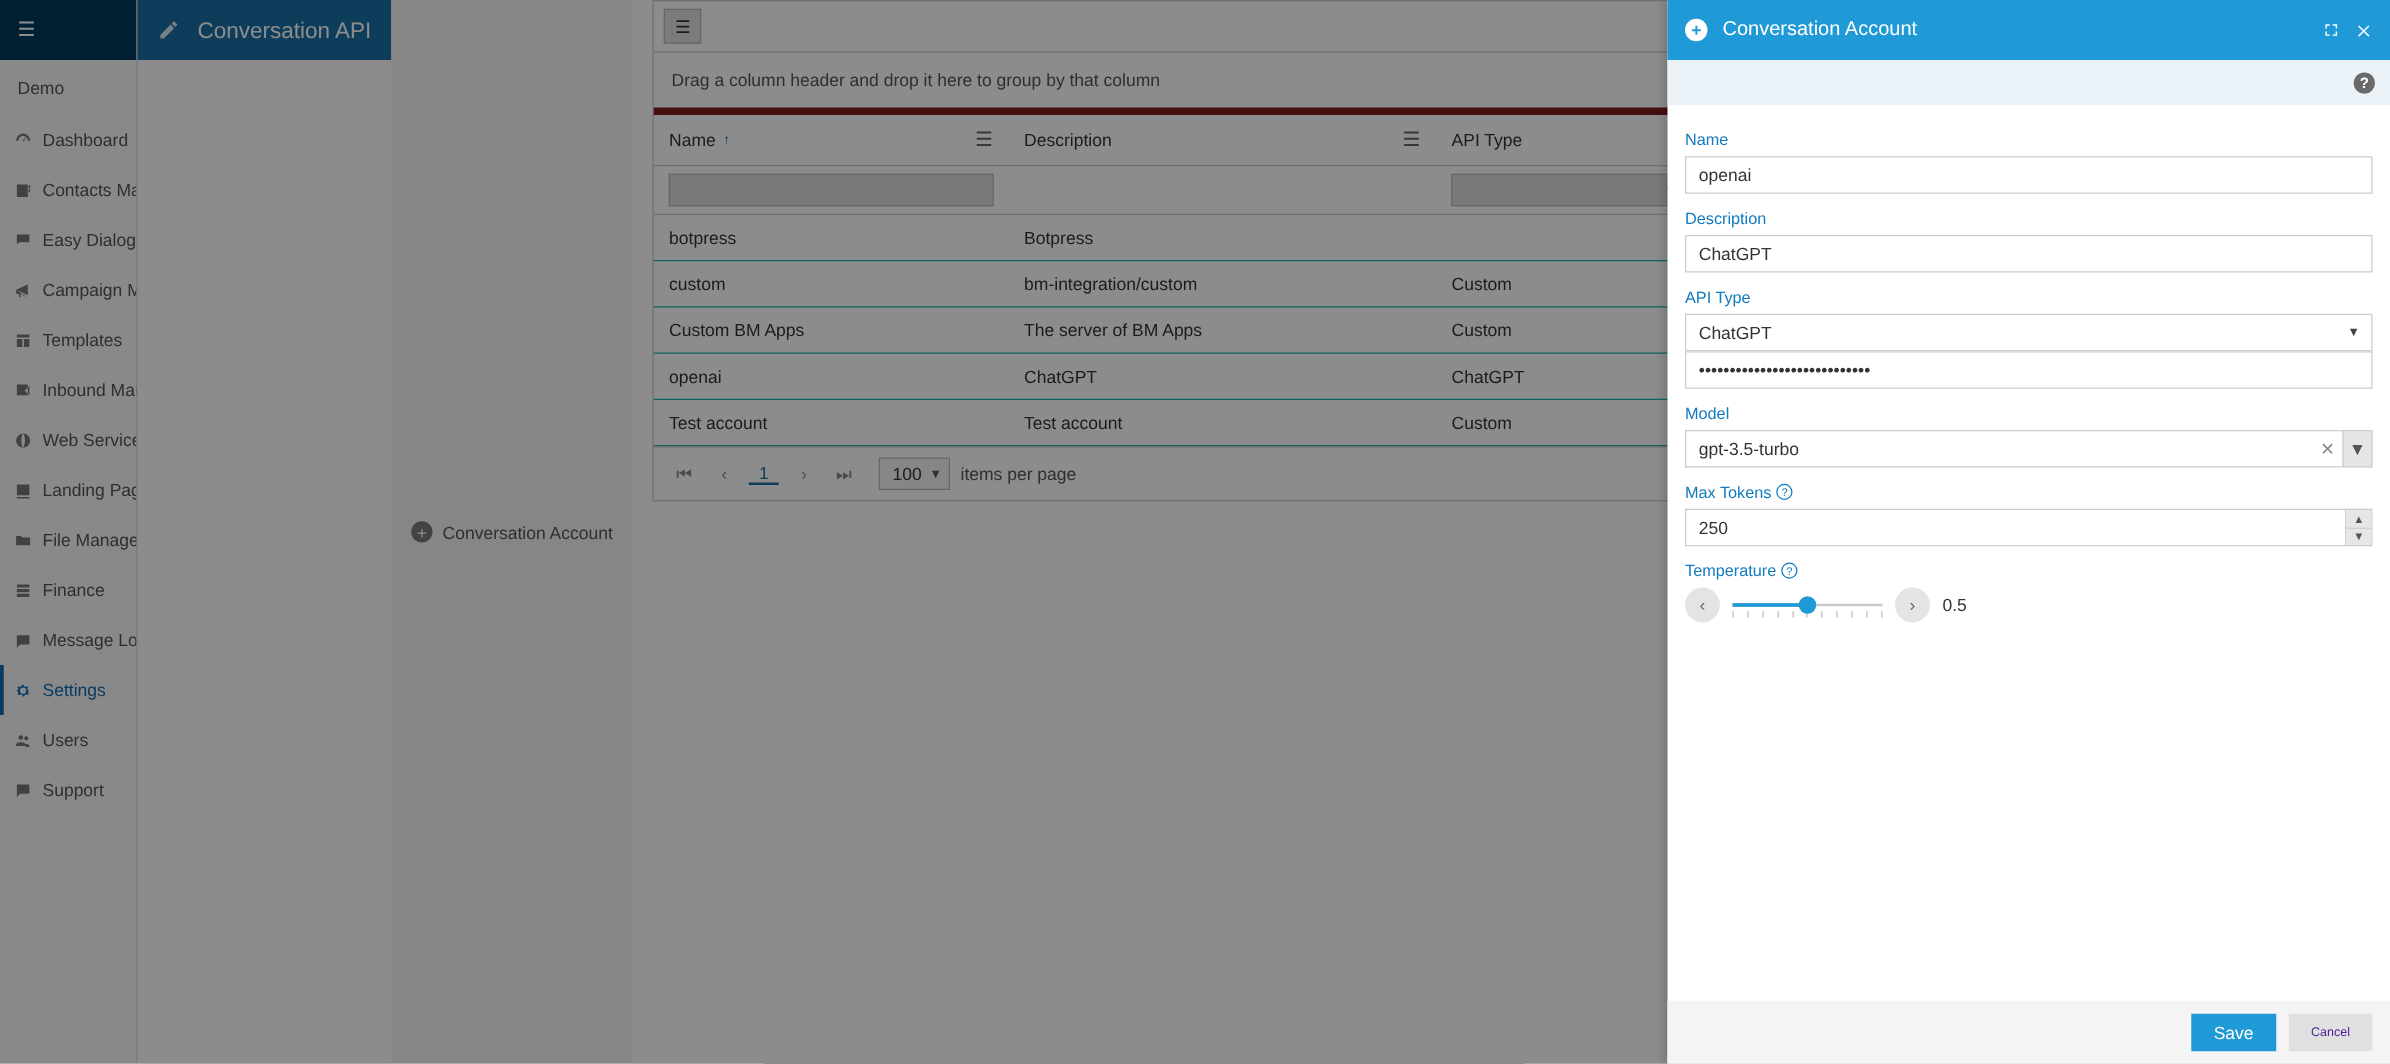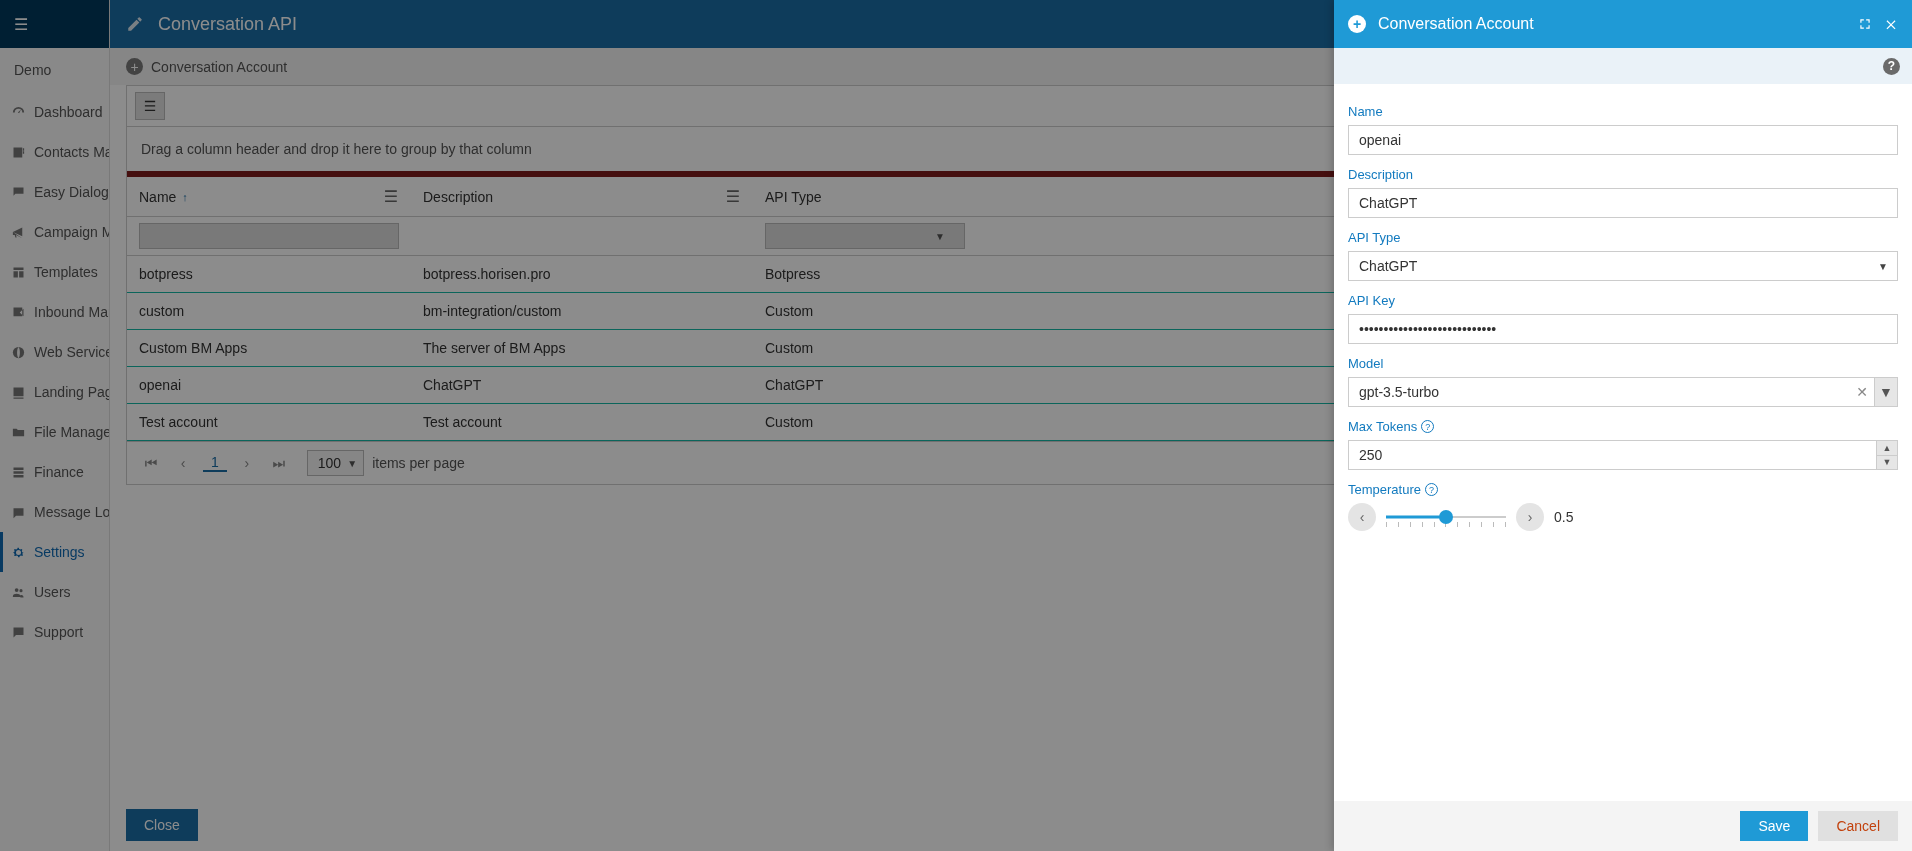--- a/index.html
+++ b/index.html
@@ -11,21 +11,21 @@
 .top-hamburger { height: 48px; background: #013a5e; display: flex; align-items: center; padding-left: 14px; }
 .top-hamburger span { color: #fff; font-size: 16px; cursor: pointer; }
 .sidebar-context { padding: 14px 14px; color: #555; font-size: 14px; }
 .sidebar-items { display: flex; flex-direction: column; }
 .sidebar-item { display: flex; align-items: center; gap: 8px; padding: 12px 10px; color: #555; font-size: 14px; cursor: pointer; white-space: nowrap; overflow: hidden; }
 .sidebar-item.active { color: #0f6ab3; border-left: 3px solid #0f6ab3; padding-left: 7px; }
 .sidebar-icon { width: 16px; height: 16px; display: inline-flex; align-items: center; justify-content: center; color: #777; flex-shrink: 0; }
 .sidebar-item.active .sidebar-icon { color: #0f6ab3; }
 
 
-.main { flex: 1; display: flex; flex-direction: column; }
+.main { flex: 1; display: flex; }
 .main-header { height: 48px; background: #1a6da6; color: #fff; display: flex; align-items: center; padding: 0 16px; gap: 14px; }
 .main-header .pencil { opacity: .85; }
 .main-header h1 { font-size: 18px; font-weight: 400; }
 
 .toolbar { padding: 10px 16px; display: flex; align-items: center; gap: 8px; background: #f5f5f5; }
 .plus-circle { width: 17px; height: 17px; border-radius: 50%; background: #7a7a7a; color: #fff; display: inline-flex; align-items: center; justify-content: center; font-size: 14px; line-height: 1; }
 .toolbar-text { color: #555; }
 
 .content { padding: 0 16px 16px; flex: 1; display: flex; flex-direction: column; }
 .grid-wrap { border: 1px solid #ccc; background: #fff; }
@@ -103,21 +103,21 @@
 .round-btn { width: 28px; height: 28px; border-radius: 50%; background: #e4e4e4; display:inline-flex; align-items:center; justify-content:center; color:#666; cursor:pointer; }
 .slider { position: relative; width: 120px; height: 20px; }
 .slider-track { position:absolute; top:50%; left:0; right:0; height:2px; background:#ccc; transform:translateY(-50%); }
 .slider-fill { position:absolute; top:50%; left:0; width:50%; height:3px; background:#1f9ad6; transform:translateY(-50%); }
 .slider-thumb { position:absolute; top:50%; left:50%; width:14px; height:14px; border-radius:50%; background:#1f9ad6; transform:translate(-50%,-50%); cursor:grab; }
 .slider-ticks { position:absolute; top:calc(50% + 5px); left:0; right:0; display:flex; justify-content:space-between; }
 .slider-ticks span { width:1px; height:5px; background:#bbb; display:block; }
 
 .panel-footer { background: #f4f4f4; padding: 10px 14px; display: flex; gap: 10px; justify-content: flex-end; }
 .btn-primary { background:#1f9ad6; color:#fff; border:none; padding:7px 18px; cursor:pointer; font-size:14px; }
-.btn-default { background:#e0e0e0; color:#c2410c; border:none; padding:7px 18px; cursor:pointer; font-size:14px; }
+.btn-default { background:#e0e0e0; color:#4c1d95; border:none; padding:7px 18px; cursor:pointer; font-size:10px; }
 
 svg { display: block; }
 </style>
 </head>
 <body>
 
 <div class="app">
 
   <div class="sidebar">
     <div class="top-hamburger">
@@ -290,21 +290,20 @@
             <span class="filter-wrap">
               <select class="filter-select"></select>
               <span class="triangle-down">▼</span>
             </span>
           </div>
         </div>
 
         <div class="grid-body" id="grid-body">
             <div class="row">
               <div class="cell cell-name">botpress</div>
-              <div class="cell cell-desc">botpress.horisen.pro</div>
               <div class="cell cell-type">Botpress</div>
             </div>
             <div class="row">
               <div class="cell cell-name">custom</div>
               <div class="cell cell-desc">bm-integration/custom</div>
               <div class="cell cell-type">Custom</div>
             </div>
             <div class="row">
               <div class="cell cell-name">Custom BM Apps</div>
               <div class="cell cell-desc">The server of BM Apps</div>
@@ -369,21 +368,20 @@
 
       <div class="field-label">Description</div>
       <input class="text-input" value="ChatGPT" style="">
 
       <div class="field-label">API Type</div>
       <div class="select-wrap">
         <input class="select-input" readonly="" value="ChatGPT" style="">
         <span class="select-caret">▼</span>
       </div>
 
-      <div class="field-label">API Key</div>
       <input class="text-input" value="••••••••••••••••••••••••••••" style="">
 
       <div class="field-label">Model</div>
       <div class="combo-wrap">
         <input class="text-input" value="gpt-3.5-turbo" style="">
         <span class="combo-clear">✕</span>
         <span class="combo-btn">▼</span>
       </div>
 
       <div class="field-label">

